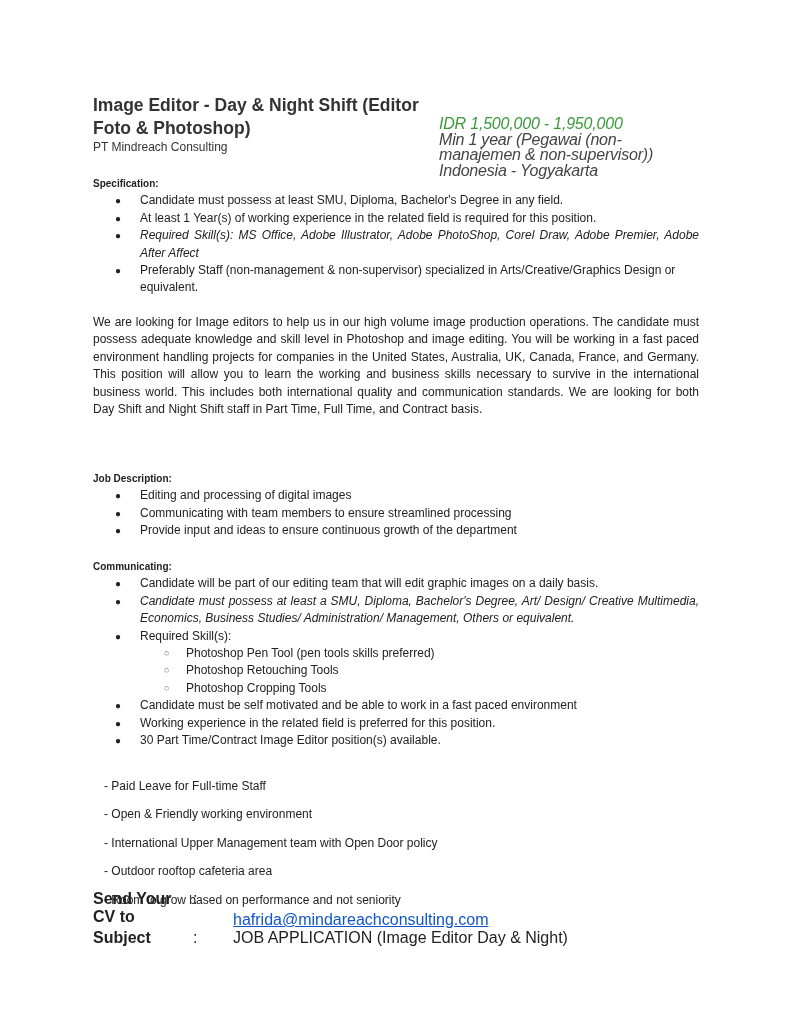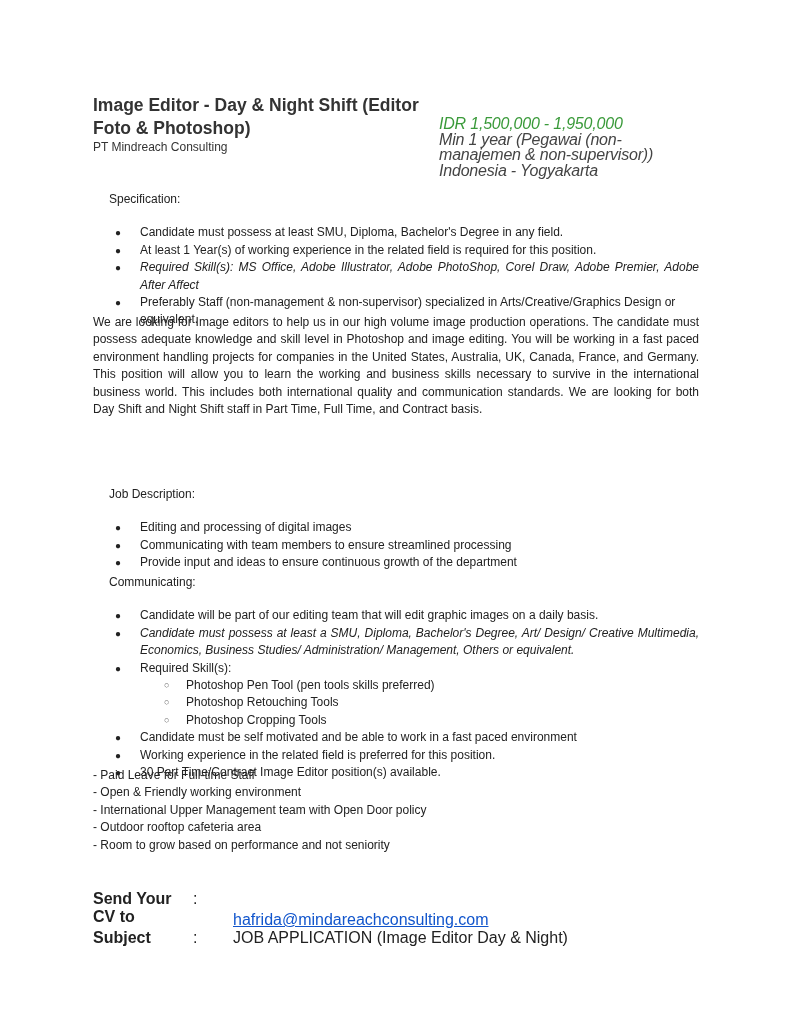--- a/index.html
+++ b/index.html
@@ -21,35 +21,35 @@
     font-size: 16px; line-height: 15.5px; color: #444444;
     letter-spacing: -0.2px;
     font-style: italic;
   }
   .meta .salary { color: #3a9a3a; }
   .section {
     position: absolute; left: 93px; width: 606px;
     font-size: 12px; line-height: 17.4px; color: #222222;
   }
   .section h3 {
-    margin: 16px; font-size: 12px; font-weight: normal; line-height: 17.4px; color: #222222;
+    margin: 0; font-size: 10px; font-weight: bold; line-height: 17.4px; color: #222222;
   }
   ul.bullets { list-style: none; margin: 0; padding: 0; }
   ul.bullets > li { position: relative; padding-left: 47px; }
   ul.bullets > li > .dot {
     position: absolute; left: 22px; top: 0; font-size: 10px; line-height: 17.4px;
   }
   ul.sub { list-style: none; margin: 0; padding: 0; }
   ul.sub > li { position: relative; padding-left: 46px; }
   ul.sub > li > .circ {
     position: absolute; left: 24px; top: 0; font-size: 9px; line-height: 17.4px; color: #666;
   }
   .just-last { text-align: justify; text-align-last: left; font-style: italic; }
   .overview p { margin: 0; text-align: justify; }
-  .benefits p { margin: 0; }
+  .benefits p { margin: 11px; }
   .contact {
     position: absolute; left: 93px; top: 890px; font-size: 16px; line-height: 17.5px;
   }
   .contact .row { display: flex; }
   .contact .lbl { width: 100px; font-weight: bold; }
   .contact .colon { width: 40px; }
   .contact a { color: #1155cc; text-decoration: underline; margin-top: 21px; }
 </style>
 </head>
 <body>

